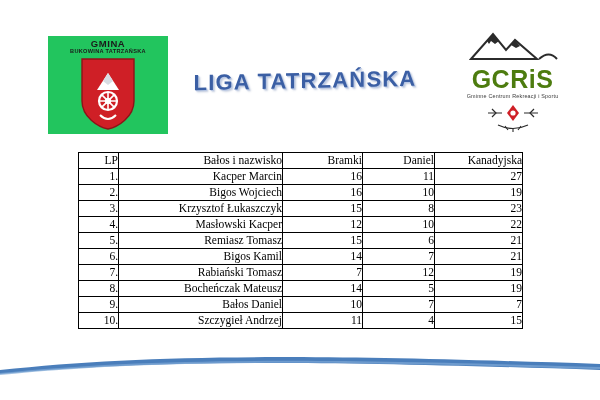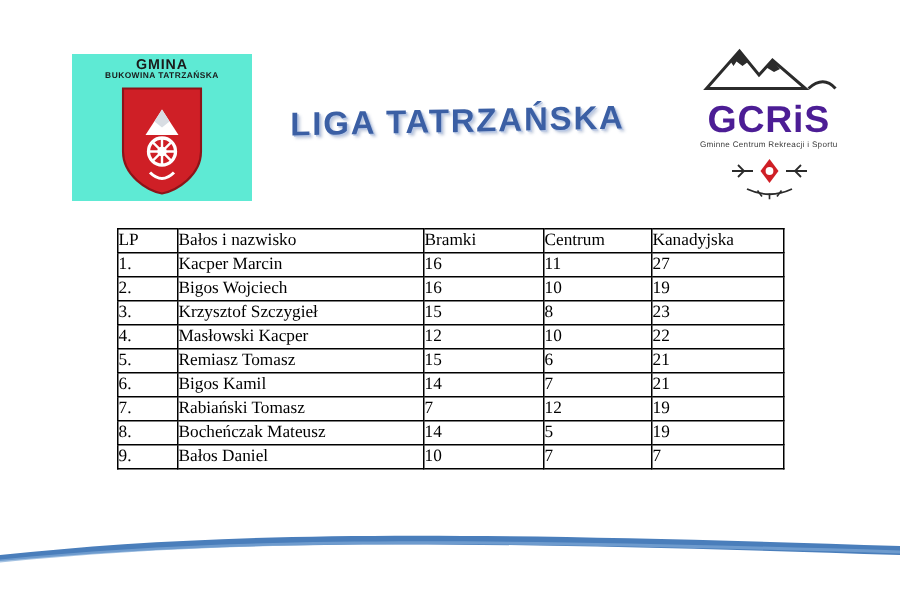--- a/index.html
+++ b/index.html
@@ -24,21 +24,21 @@
     height: 140px;
   }
 
   
   .logo-left {
     position: absolute;
     left: 48px;
     top: 36px;
     width: 120px;
     height: 98px;
-    background: #5eead4;
+    background: #22c55e;
     display: flex;
     flex-direction: column;
     align-items: center;
   }
   .logo-left-text {
     width: 100%;
     text-align: center;
     line-height: 1.05;
     padding-top: 3px;
   }
@@ -85,21 +85,21 @@
     top: 28px;
     width: 125px;
     height: 105px;
     text-align: center;
   }
   .gcris-word {
     font-family: "Liberation Sans", sans-serif;
     font-weight: bold;
     font-size: 25px;
     letter-spacing: 0.5px;
-    color: #4c1d95;
+    color: #4d7c0f;
     line-height: 1;
     margin-top: 1px;
   }
   .gcris-sub {
     font-family: "Liberation Sans", sans-serif;
     font-size: 5.4px;
     color: #3a3a3a;
     letter-spacing: 0.2px;
     margin-top: 1px;
   }
@@ -118,21 +118,21 @@
     border-collapse: collapse;
     width: 444px;
     table-layout: fixed;
   }
   table.standings th,
   table.standings td {
     border: 1px solid #000000;
     font-family: "Liberation Serif", serif;
     font-size: 11.5px;
     color: #000000;
-    text-align: left;
+    text-align: right;
     height: 15px;
     line-height: 15px;
     padding: 0;
   }
   table.standings th {
     font-weight: normal;
   }
   col.c-lp    { width: 40px; }
   col.c-name  { width: 164px; }
   col.c-goals { width: 80px; }
@@ -198,42 +198,42 @@
         <col class="c-name">
         <col class="c-goals">
         <col class="c-ast">
         <col class="c-can">
     </colgroup>
     <thead>
       <tr>
         <th>LP</th>
         <th>Bałos i nazwisko</th>
         <th>Bramki</th>
-        <th>Centrum</th>
+        <th>Daniel</th>
         <th>Kanadyjska</th>
       </tr>
     </thead>
     <tbody>
       <tr>
         <td>1.</td>
         <td>Kacper Marcin</td>
         <td>16</td>
         <td>11</td>
         <td>27</td>
       </tr>
       <tr>
         <td>2.</td>
         <td>Bigos Wojciech</td>
         <td>16</td>
         <td>10</td>
         <td>19</td>
       </tr>
       <tr>
         <td>3.</td>
-        <td>Krzysztof Szczygieł</td>
+        <td>Krzysztof Łukaszczyk</td>
         <td>15</td>
         <td>8</td>
         <td>23</td>
       </tr>
       <tr>
         <td>4.</td>
         <td>Masłowski Kacper</td>
         <td>12</td>
         <td>10</td>
         <td>22</td>
@@ -266,20 +266,27 @@
         <td>5</td>
         <td>19</td>
       </tr>
       <tr>
         <td>9.</td>
         <td>Bałos Daniel</td>
         <td>10</td>
         <td>7</td>
         <td>7</td>
       </tr>
+      <tr>
+        <td>10.</td>
+        <td>Szczygieł Andrzej</td>
+        <td>11</td>
+        <td>4</td>
+        <td>15</td>
+      </tr>
     </tbody>
   </table>
 </div>
 
 <svg class="ribbon" viewBox="0 0 600 24" preserveAspectRatio="none">
   <path d="M0 18 C 150 2, 300 2, 600 12 L600 18 C 300 8, 150 8, 0 22 Z" fill="#4a7ebb"></path>
   <path d="M0 21 C 150 6, 300 6, 600 15 L600 17 C 300 8, 150 8, 0 23 Z" fill="#7ea8d6" opacity="0.7"></path>
 </svg>
 
 </body></html>

